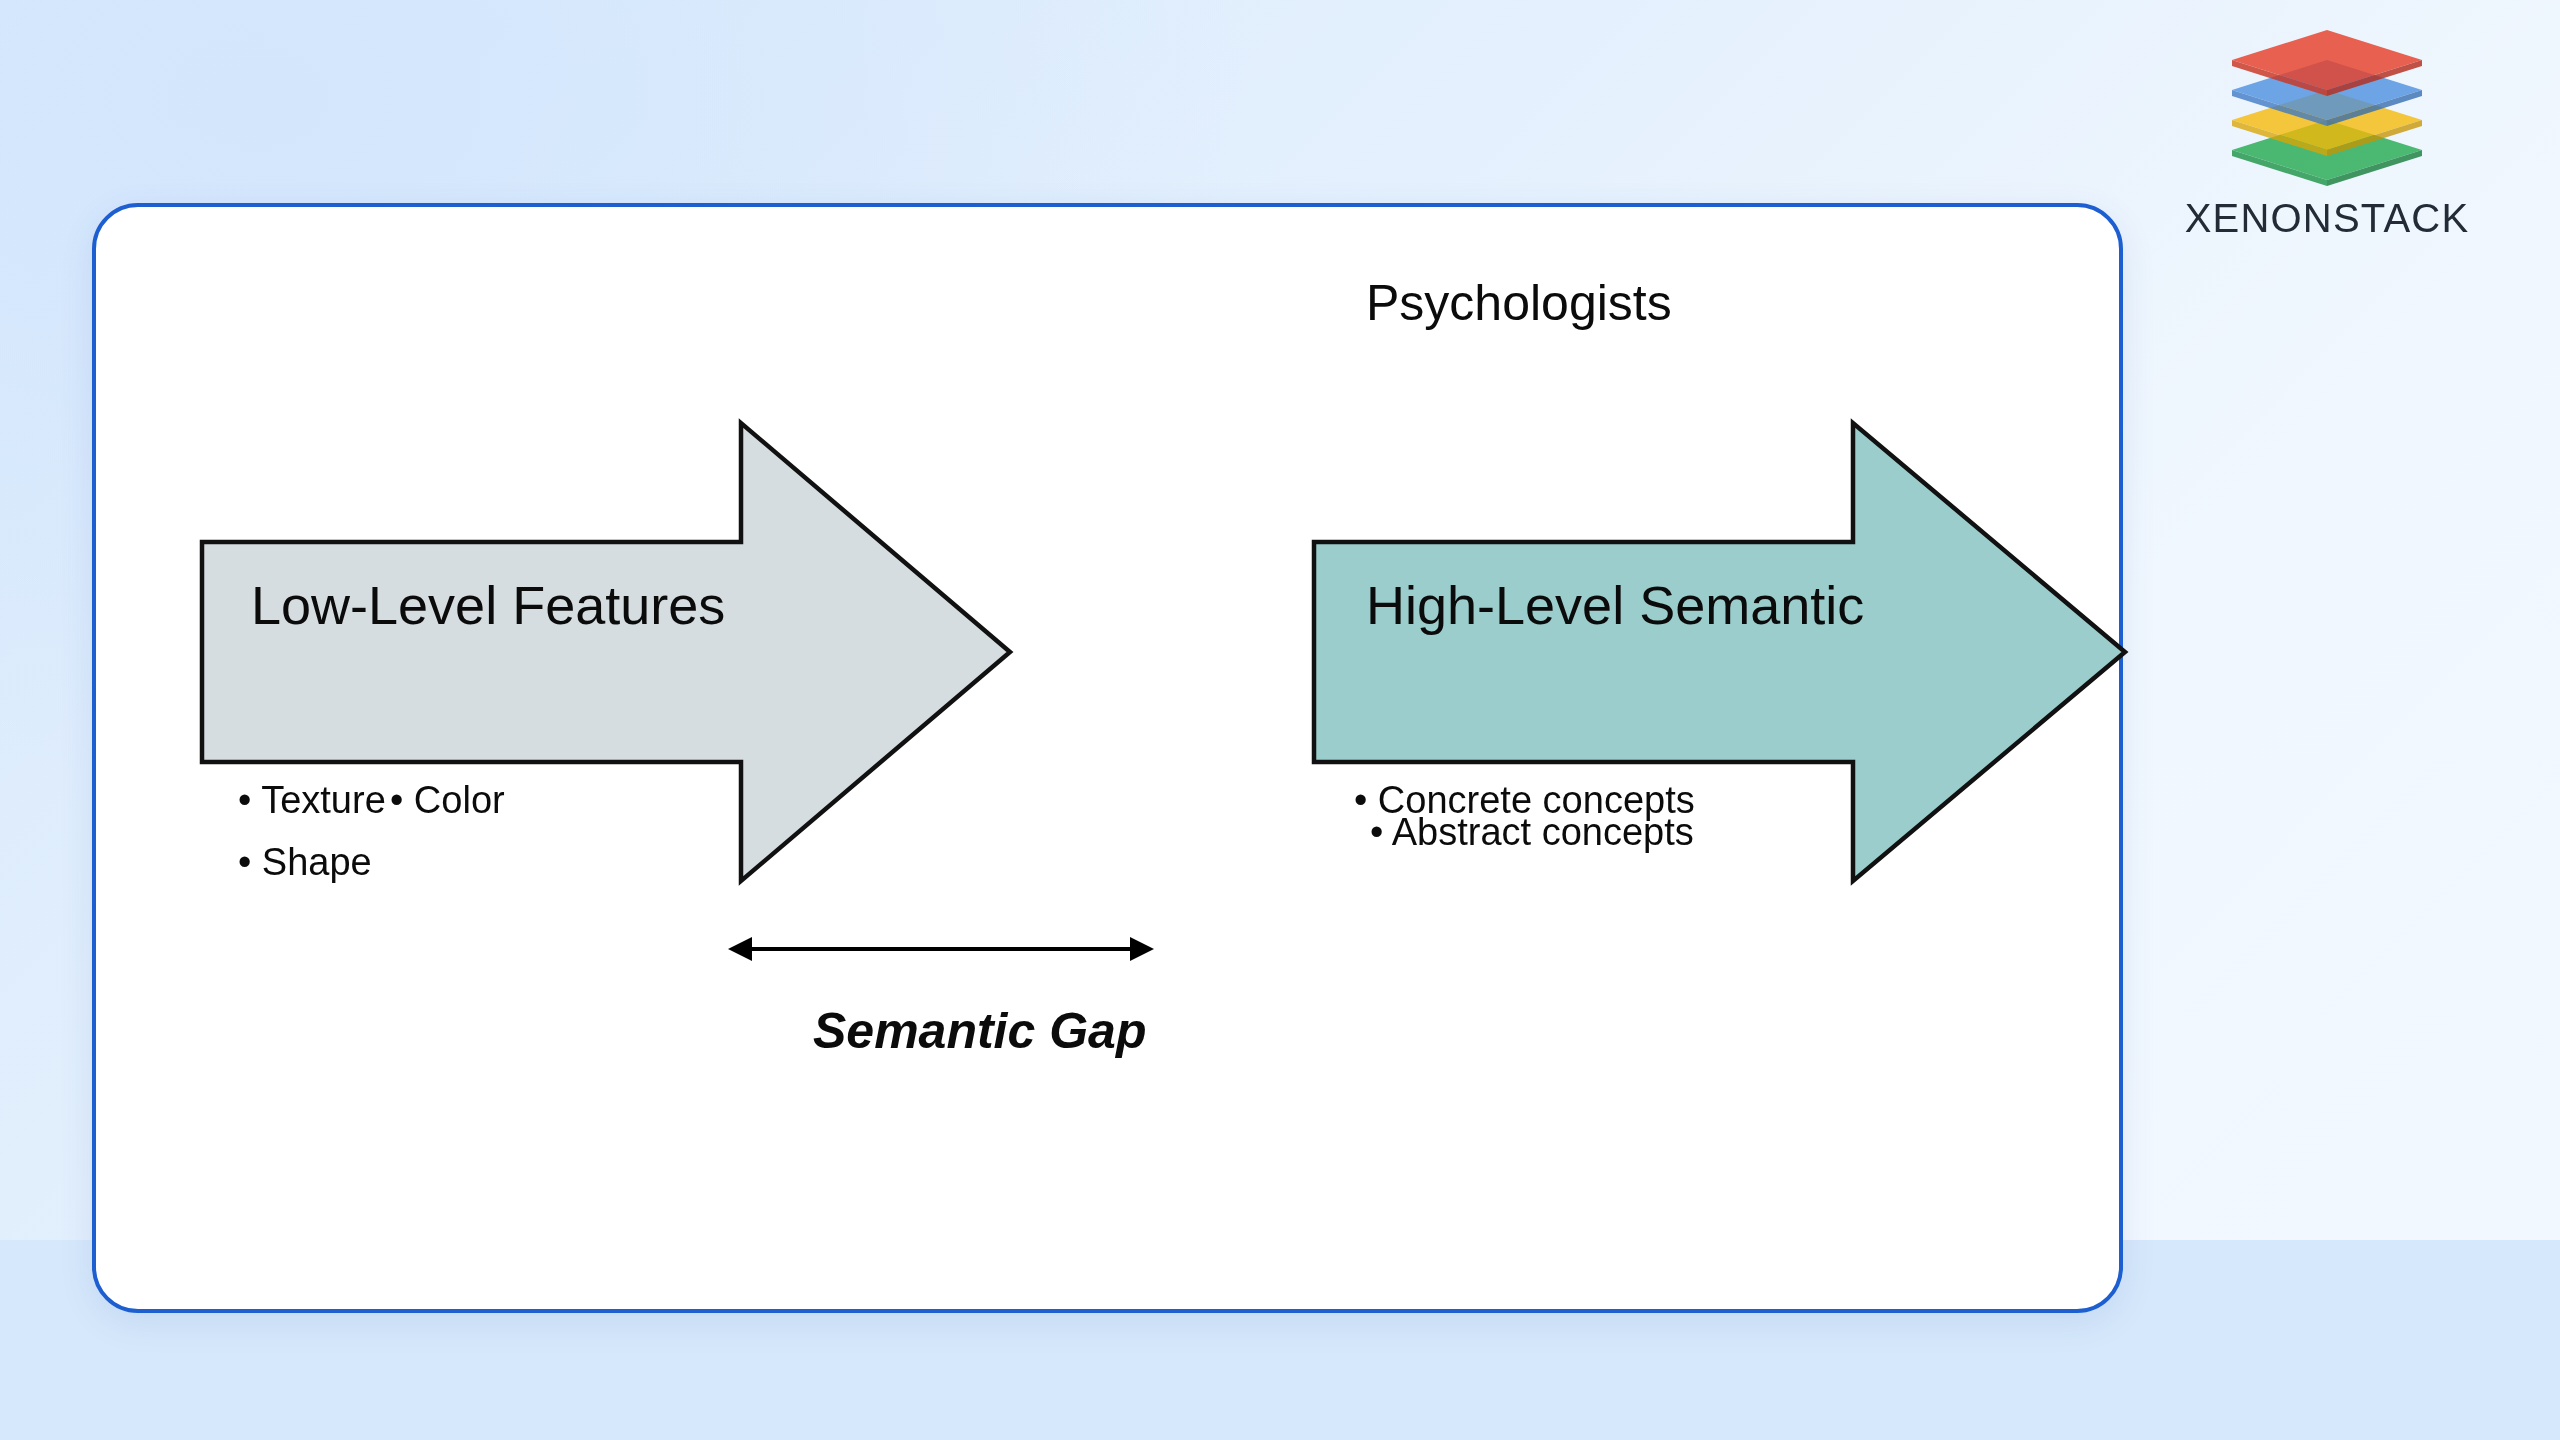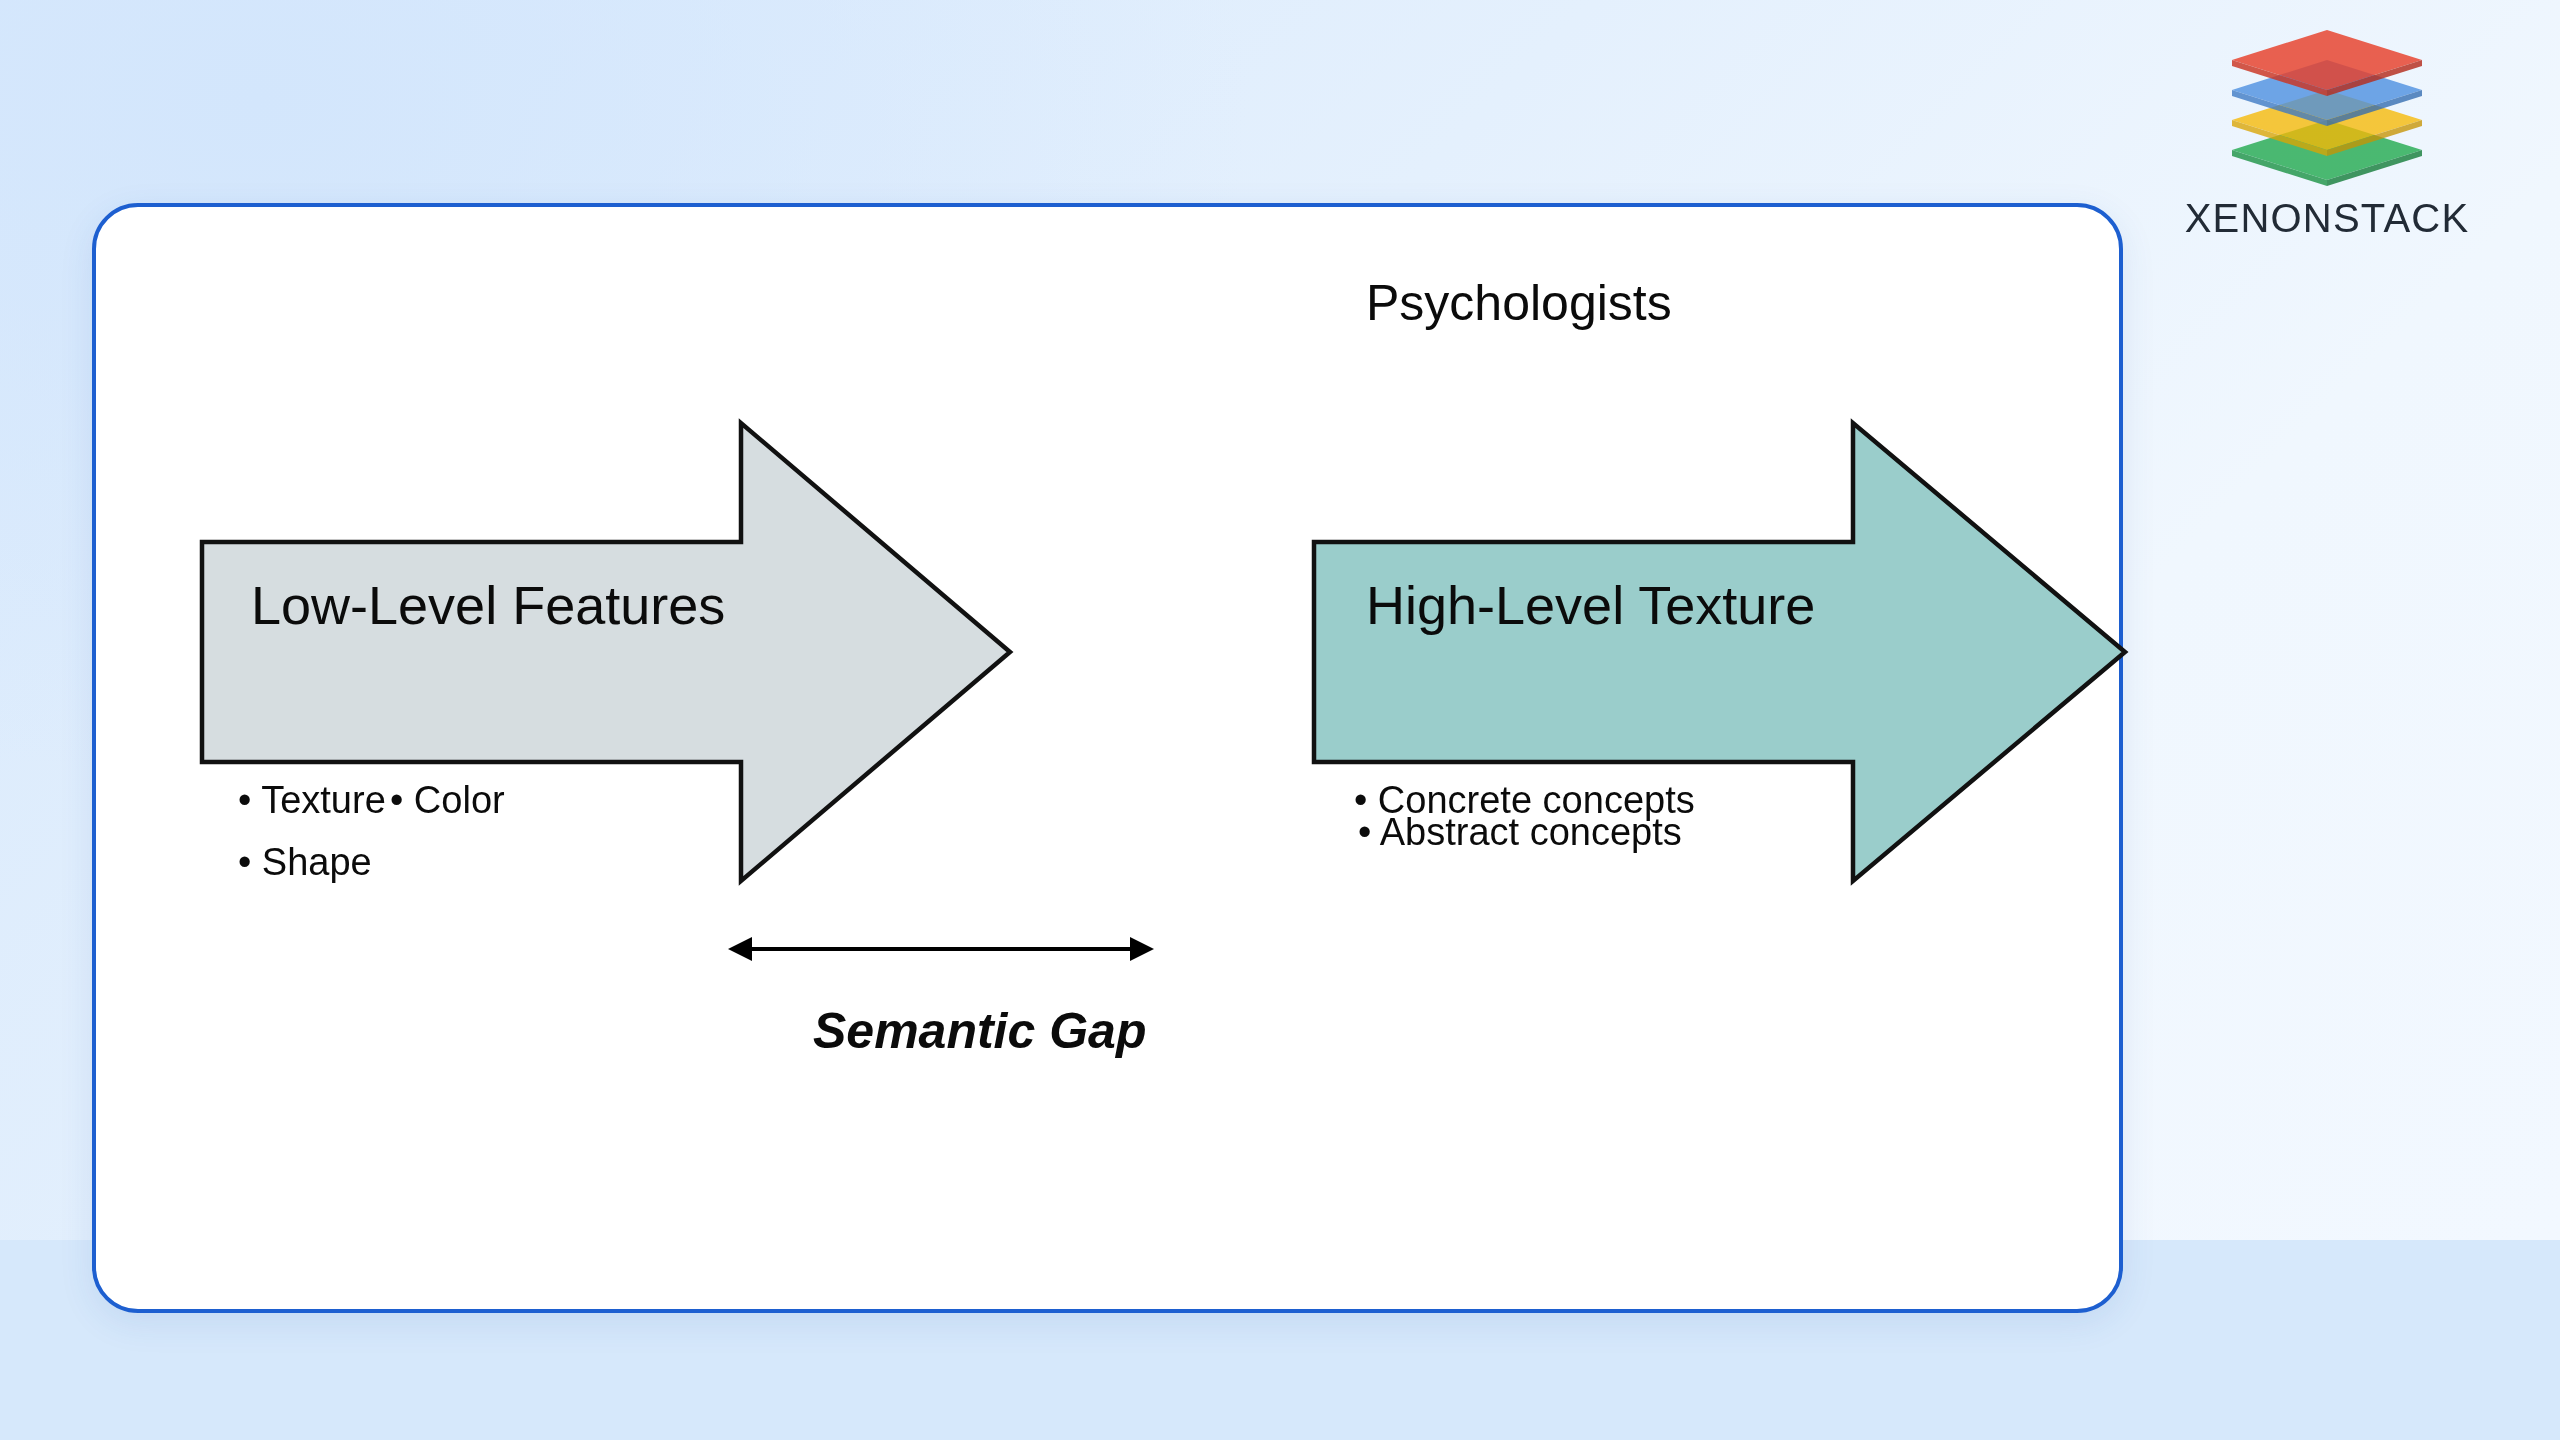--- a/index.html
+++ b/index.html
@@ -168,24 +168,24 @@
       </div>
 
       <div class="grp" style="left:1000px;top:0;width:1031px;height:1110px;">
 
         <svg class="arrow-svg" style="left:212px; top:210px; width:823px; height:470px;" viewBox="0 0 823 470" preserveAspectRatio="none">
           <polygon points="6,125 545,125 545,6 817,235 545,464 545,345 6,345" fill="#9acdcb" stroke="#111111" stroke-width="4.5" stroke-linejoin="miter"></polygon>
         </svg>
 
         <div class="hdr-label" style="left:270px; top:68px;">Psychologists</div>
 
-        <div class="feat-label" style="left:270px; top:367px;">High-Level Texture</div>
+        <div class="feat-label" style="left:270px; top:367px;">High-Level Semantic</div>
 
         <div class="bullet-item" style="left:258px; top:570px;">• Concrete concepts</div>
-        <div class="bullet-item" style="left:262px; top:602px;">• Abstract concepts</div>
+        <div class="bullet-item" style="left:274px; top:602px;">• Abstract concepts</div>
       </div>
 
       <svg class="arrow-svg" style="left:630px; top:712px; width:430px; height:60px;" viewBox="0 0 430 60">
         <line x1="18" y1="30" x2="412" y2="30" stroke="#000000" stroke-width="4"></line>
         <polygon points="2,30 26,18 26,42" fill="#000000"></polygon>
         <polygon points="428,30 404,18 404,42" fill="#000000"></polygon>
       </svg>
 
       <div id="gap-caption" style="left:705px; top:795px;margin-left:12px;">Semantic Gap</div>
 

